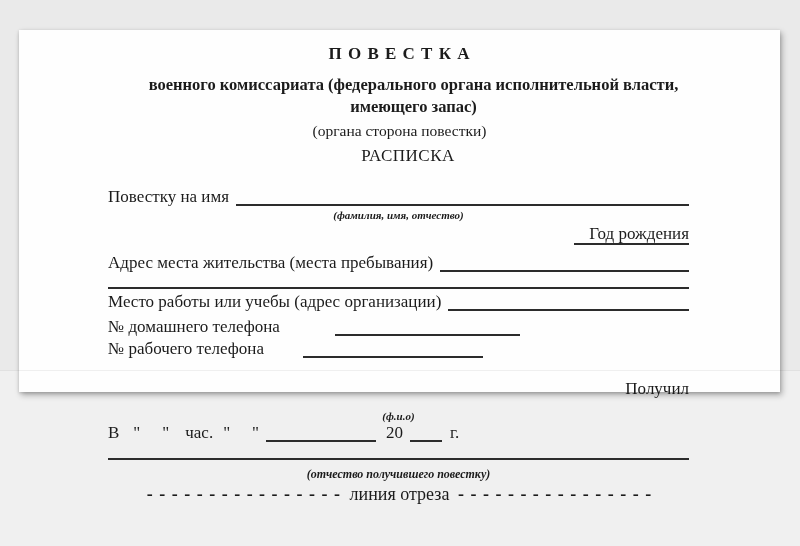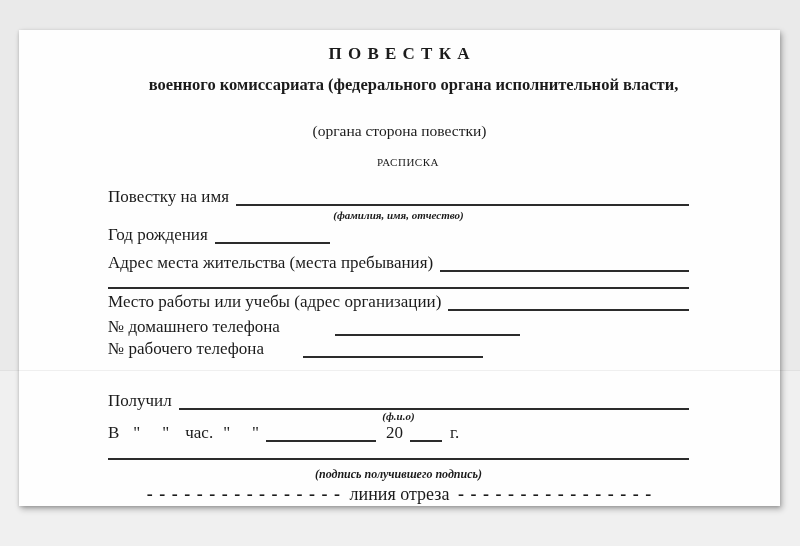--- a/index.html
+++ b/index.html
@@ -4,53 +4,53 @@
 <style>
   html,body{margin:0;padding:0;}
   body{
     width:800px;height:546px;overflow:hidden;position:relative;
     background:linear-gradient(to bottom,#eaeaea 0,#eaeaea 370px,#f0f0f0 370px,#f0f0f0 100%);
     font-family:"Liberation Serif","DejaVu Serif",serif;
     color:#1b1b1b;
   }
   .seam{position:absolute;left:0;top:370px;width:800px;height:1px;background:rgba(0,0,0,0.06);z-index:10;}
   .paper{
-    position:absolute;left:19px;top:30px;width:761px;height:476px;background:#fefefe;
+    position:absolute;left:19px;top:30px;width:761px;height:362px;background:#fefefe;
     box-shadow:2px 3px 6px rgba(0,0,0,0.30),0 1px 3px rgba(0,0,0,0.15);
   }
   .center-band{position:absolute;left:0;right:0;text-align:center;}
   .title{top:14px;font-weight:bold;font-size:17px;letter-spacing:1px;}
   .subtitle{top:44px;font-weight:bold;font-size:16.5px;line-height:22px;margin-left:28px;}
   .side-note{top:92px;font-size:15.5px;}
-  .receipt{top:126px;font-size:11px;letter-spacing:0.5px;padding-left:17px;}
+  .receipt{top:116px;font-size:17px;letter-spacing:0.5px;padding-left:17px;}
   .row{
     position:absolute;left:89px;right:91px;height:20px;
     display:flex;align-items:flex-end;font-size:17px;line-height:19px;white-space:nowrap;
   }
   .blank{display:inline-block;border-bottom:2px solid #2c2c2c;height:17px;margin-left:7px;}
   .fill{flex:1;}
   .w115{width:115px;}
   .w185{width:185px;}
   .w180{width:180px;}
   .w110{width:110px;}
   .w32{width:32px;}
   .caption{
     position:absolute;left:89px;right:91px;text-align:center;
     font-size:11px;font-weight:bold;line-height:12px;font-style:italic;
   }
   .hline{position:absolute;left:89px;right:91px;border-top:2px solid #2c2c2c;height:0;}
   .r-name{top:156px;}
   .cap-name{top:179px;}
-  .r-year{top:194px;}
+  .r-year{top:194px;flex-direction:column;}
   .r-addr{top:222px;}
   .line-addr2{top:257px;}
   .r-work{top:261px;}
   .r-homephone{top:286px;gap:48px;}
   .r-workphone{top:308px;gap:32px;}
-  .r-received{top:360px;}
+  .r-received{top:349px;flex-direction:column;}
   .cap-fio{top:380px;}
   .r-datetime{top:392px;}
   .line-sign{top:428px;}
   .cap-sign{top:438px;font-size:12px;}
   .cutline{
     position:absolute;left:0;right:0;top:454px;text-align:center;
     font-size:18px;line-height:20px;white-space:nowrap;
   }
   .cutline .dash{font-weight:bold;letter-spacing:1px;}
   .cutline .cut-text{padding:0 4px;}
@@ -62,20 +62,21 @@
 <body>
 
 <div class="seam"></div>
 
 <div class="paper">
 
   <div class="center-band title">П О В Е С Т К А</div>
 
   <div class="center-band subtitle">
     <div>военного комиссариата (федерального органа исполнительной власти,</div>
+    <div>имеющего запас)</div>
   </div>
 
   <div class="center-band side-note">(органа сторона повестки)</div>
 
   <div class="center-band receipt">РАСПИСКА</div>
 
   <div class="row r-name">
     <span>Повестку на имя</span>
     <span class="blank fill"></span>
   </div>
@@ -120,21 +121,21 @@
     <span class="mL4">час.</span>
     <span class="q mL10">"</span>
     <span class="q mL22">"</span>
     <span class="blank w110"></span>
     <span class="mL10">20</span>
     <span class="blank w32"></span>
     <span class="mL8">г.</span>
   </div>
 
   <div class="hline line-sign"></div>
-  <div class="caption cap-sign">(подпись получившего подпись)</div>
+  <div class="caption cap-sign">(отчество получившего повестку)</div>
 
   <div class="cutline">
     <span class="dash">- - - - - - - - - - - - - - - -</span>
     <span class="cut-text">линия отреза</span>
     <span class="dash">- - - - - - - - - - - - - - - -</span>
   </div>
 
 </div>
 
 </body></html>

